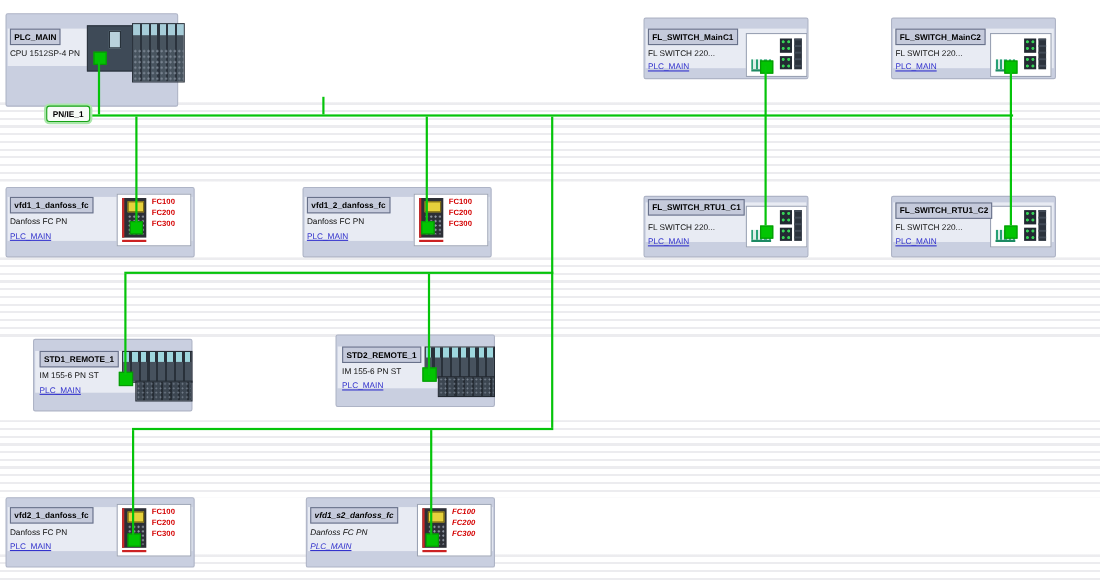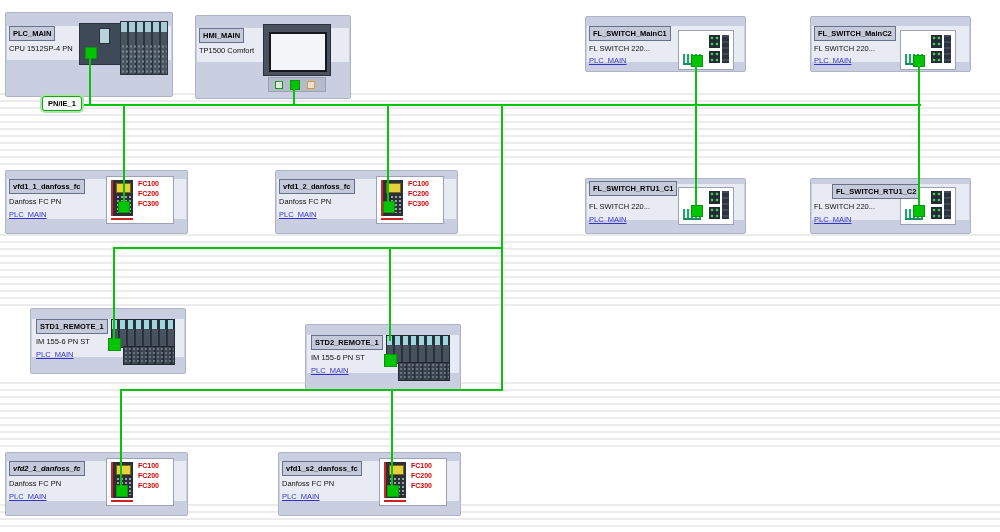--- a/index.html
+++ b/index.html
@@ -9,21 +9,21 @@
   }
   .stripes{position:absolute;left:0;width:1000px;
     background:repeating-linear-gradient(to bottom,#ececef 0px,#ececef 2px,#ffffff 2px,#ffffff 7px);}
   
   .hline{position:absolute;height:2px;background:#05c40a;z-index:3;}
   .vline{position:absolute;width:2px;background:#05c40a;z-index:3;}
   .bus-label{position:absolute;left:42px;top:96px;z-index:6;background:#f7fcf7;
     border:1px solid #17a317;box-shadow:0 0 0 2px #aae6aa;border-radius:3px;
     font-size:7.5px;font-weight:bold;color:#000;padding:2px 5px;white-space:nowrap;}
   
-  .dev{position:absolute;background:#c9cfe0;border:1px solid #aeb4c6;border-radius:2px;z-index:2;padding-left:11px;}
+  .dev{position:absolute;background:#c9cfe0;border:1px solid #aeb4c6;border-radius:2px;z-index:2;}
   .mid{position:absolute;left:1px;right:1px;background:#e8ebf3;}
   .nb{position:absolute;background:#c5cadb;border:1px solid #68718a;font-size:7.5px;font-weight:bold;
     color:#000;padding:2px 3px;white-space:nowrap;z-index:4;}
   .tt{position:absolute;font-size:7.5px;color:#101010;white-space:nowrap;z-index:4;}
   .lk{position:absolute;font-size:7.5px;color:#3333cc;text-decoration:underline;white-space:nowrap;cursor:pointer;z-index:4;}
   .port{position:absolute;width:12px;height:12px;background:#02c502;border:1px solid #079707;box-sizing:border-box;z-index:5;}
   .port.big{width:13px;height:13px;}
   .imgbox{position:absolute;background:#ffffff;border:1px solid #9aa2b4;z-index:3;}
   
   .plc-cpu{position:absolute;width:44px;height:40px;background:#3e4a57;border:1px solid #2b333d;z-index:3;}
@@ -101,33 +101,20 @@
     <div class="plc-cpu" style="left:73px;top:10px;">
         <div class="plc-disp"></div>
       </div>
     <div class="rack" style="left:114px;top:8px;">
         <div class="rack-caps"></div>
         <div class="rack-dots"></div>
       </div>
     <div class="port" style="left:79px;top:34px;"></div>
   </div>
 
-  <div class="dev" style="left:195px;top:15px;width:143px;height:82px;">
-    <div class="mid" style="top:12px;height:34px;"></div>
-    <div class="nb" style="left:3px;top:12px;">HMI_MAIN</div>
-    <div class="tt" style="left:3px;top:30px;">TP1500 Comfort</div>
-    <div class="hmi-panel" style="left:67px;top:8px;">
-        <div class="hmi-screen"></div>
-      </div>
-    <div class="hmi-strip" style="left:72px;top:61px;">
-      <div class="sq g-out" style="left:6px;top:3px;"></div>
-      <div class="sq g-solid" style="left:21px;top:2px;"></div>
-      <div class="sq o-out" style="left:38px;top:3px;"></div>
-    </div>
-  </div>
 
   <div class="dev" style="left:585px;top:16px;width:148px;height:54px;">
     <div class="mid" style="top:9px;height:36px;"></div>
     <div class="nb" style="left:3px;top:9px;">FL_SWITCH_MainC1</div>
     <div class="tt" style="left:3px;top:27px;">FL SWITCH 220...</div>
     <div class="lk" style="left:3px;top:39px;">PLC_MAIN</div>
     <div class="imgbox" style="left:92px;top:13px;width:54px;height:38px;">
       <div class="comb" style="left:4px;top:23px;"></div>
       <div class="swmod" style="left:30px;top:4px;height:13px;"></div>
       <div class="swmod" style="left:30px;top:20px;height:12px;"></div>
@@ -199,21 +186,21 @@
       <div class="comb" style="left:4px;top:21px;"></div>
       <div class="swmod" style="left:30px;top:3px;height:13px;"></div>
       <div class="swmod" style="left:30px;top:19px;height:12px;"></div>
       <div class="swmod thin" style="left:43px;top:3px;height:28px;"></div>
     </div>
     <div class="port" style="left:105px;top:26px;"></div>
   </div>
 
   <div class="dev" style="left:810px;top:178px;width:148px;height:54px;">
     <div class="mid" style="top:5px;height:36px;"></div>
-    <div class="nb" style="left:21px;top:5px;">FL_SWITCH_RTU1_C2</div>
+    <div class="nb" style="left:3px;top:5px;">FL_SWITCH_RTU1_C2</div>
     <div class="tt" style="left:3px;top:23px;">FL SWITCH 220...</div>
     <div class="lk" style="left:3px;top:36px;">PLC_MAIN</div>
     <div class="imgbox" style="left:89px;top:8px;width:54px;height:36px;">
       <div class="comb" style="left:4px;top:21px;"></div>
       <div class="swmod" style="left:30px;top:3px;height:13px;"></div>
       <div class="swmod" style="left:30px;top:19px;height:12px;"></div>
       <div class="swmod thin" style="left:43px;top:3px;height:28px;"></div>
     </div>
     <div class="port" style="left:102px;top:26px;"></div>
   </div>
@@ -223,53 +210,53 @@
     <div class="nb" style="left:5px;top:10px;">STD1_REMOTE_1</div>
     <div class="tt" style="left:5px;top:28px;">IM 155-6 PN ST</div>
     <div class="lk" style="left:5px;top:41px;">PLC_MAIN</div>
     <div class="rem-row" style="left:80px;top:10px;">
         <div class="rem-caps"></div>
       </div>
     <div class="rem-low" style="left:92px;top:37px;"></div>
     <div class="port big" style="left:77px;top:29px;"></div>
   </div>
 
-  <div class="dev" style="left:305px;top:324px;width:143px;height:64px;">
+  <div class="dev" style="left:305px;top:304px;width:143px;height:64px;">
     <div class="mid" style="top:10px;height:38px;"></div>
     <div class="nb" style="left:5px;top:10px;">STD2_REMOTE_1</div>
     <div class="tt" style="left:5px;top:28px;">IM 155-6 PN ST</div>
     <div class="lk" style="left:5px;top:41px;">PLC_MAIN</div>
     <div class="rem-row" style="left:80px;top:10px;">
         <div class="rem-caps"></div>
       </div>
     <div class="rem-low" style="left:92px;top:37px;"></div>
     <div class="port big" style="left:78px;top:29px;"></div>
   </div>
 
   <div class="dev" style="left:5px;top:452px;width:170px;height:62px;">
     <div class="mid" style="top:8px;height:40px;"></div>
-    <div class="nb" style="left:3px;top:8px;font-style:italic;">vfd2_1_danfoss_fc</div>
+    <div class="nb" style="left:3px;top:8px;">vfd2_1_danfoss_fc</div>
     <div class="tt" style="left:3px;top:26px;">Danfoss FC PN</div>
     <div class="lk" style="left:3px;top:39px;">PLC_MAIN</div>
     <div class="imgbox" style="left:100px;top:5px;width:66px;height:46px;">
       <div class="drive" style="left:4px;top:3px;">
           <div class="disp"></div>
           <div class="kp"></div>
         </div>
       <div class="redbar" style="left:4px;top:41px;"></div>
       <div class="fc" style="left:31px;top:2px;">
         <div>FC100</div>
         <div>FC200</div>
         <div>FC300</div>
       </div>
     </div>
     <div class="port" style="left:110px;top:32px;"></div>
   </div>
 
-  <div class="dev" style="left:278px;top:452px;width:170px;height:62px;">
+  <div class="dev" style="left:278px;top:452px;width:170px;height:62px;font-style:italic;">
     <div class="mid" style="top:8px;height:40px;"></div>
     <div class="nb" style="left:3px;top:8px;">vfd1_s2_danfoss_fc</div>
     <div class="tt" style="left:3px;top:26px;">Danfoss FC PN</div>
     <div class="lk" style="left:3px;top:39px;">PLC_MAIN</div>
     <div class="imgbox" style="left:100px;top:5px;width:66px;height:46px;">
       <div class="drive" style="left:4px;top:3px;">
           <div class="disp"></div>
           <div class="kp"></div>
         </div>
       <div class="redbar" style="left:4px;top:41px;"></div>

